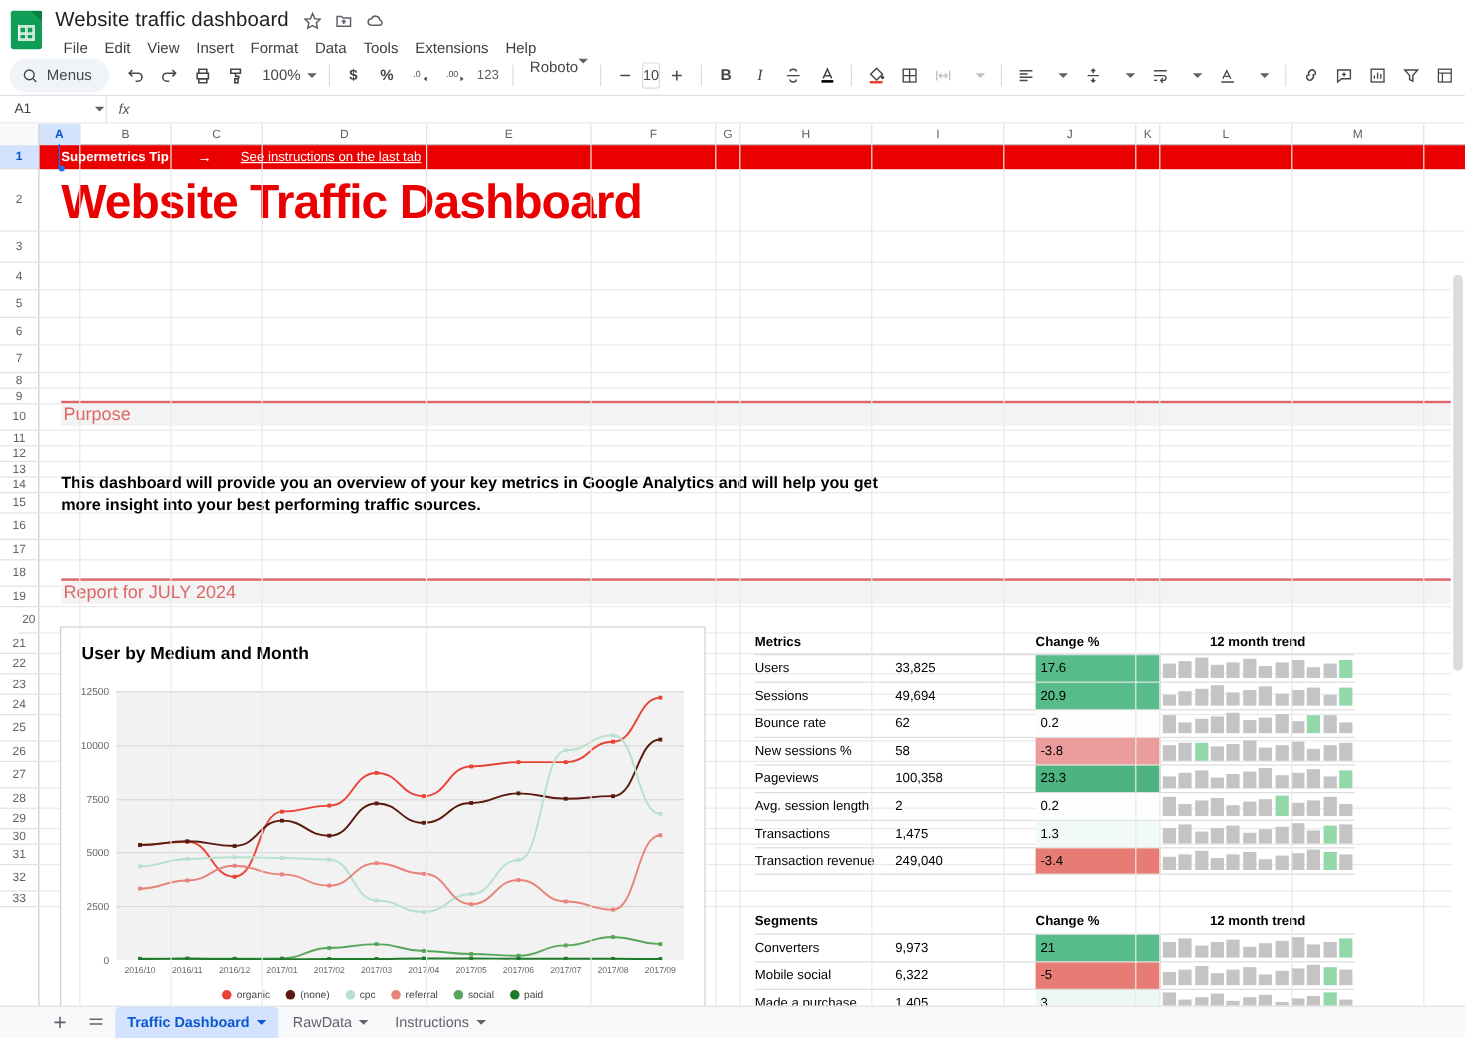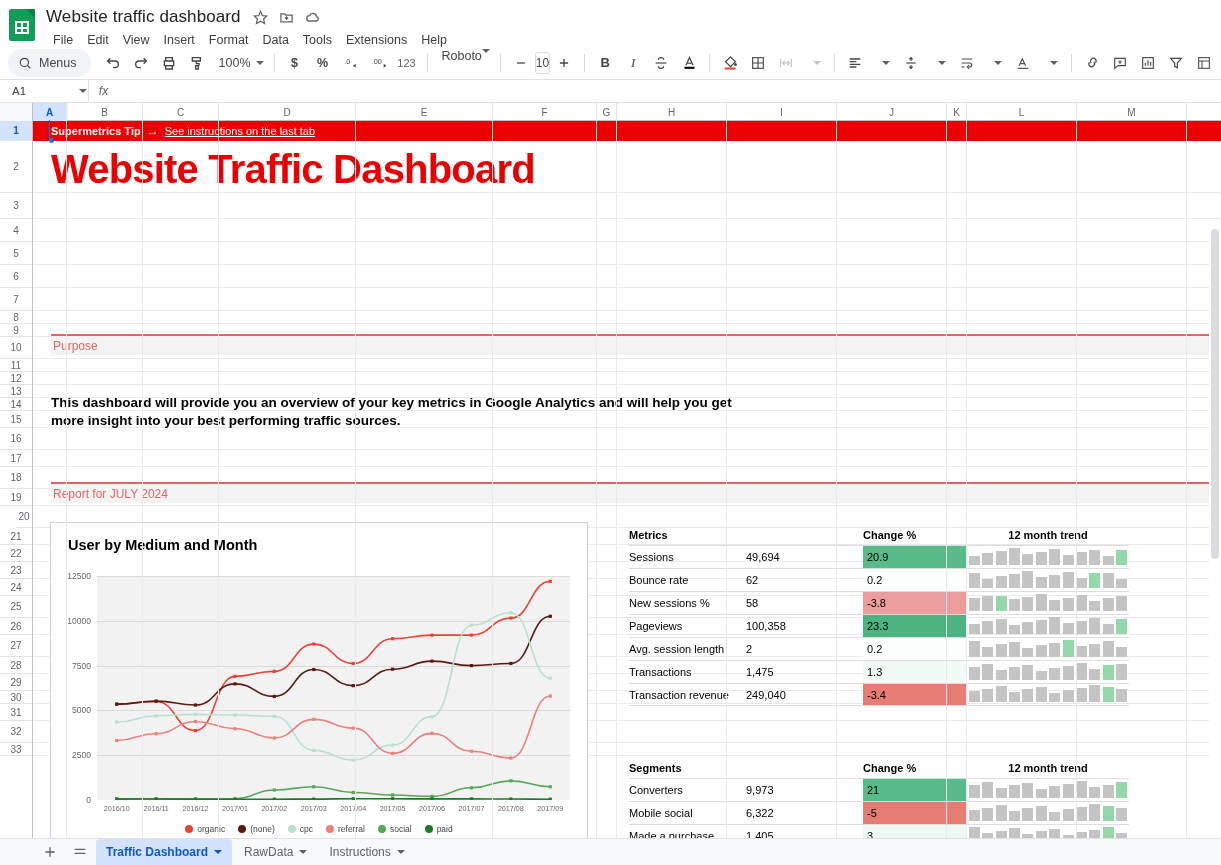--- a/index.html
+++ b/index.html
@@ -89,38 +89,38 @@
   }
   .rowcell.active { background:#d3e3fd; color:#0b57d0; font-weight:bold; }
 
   .sheetarea { flex:1; position:relative; background:#fff; }
   .vline { position:absolute; top:0; bottom:0; width:1px; background:#e9e9e9; }
   .hline { position:absolute; left:0; right:0; height:1px; background:#e9e9e9; }
 
   
   .tipbanner {
     position:absolute; left:0; top:0; height:20px; width:1188px;
-    background:#ea0000; display:flex; align-items:center; padding-left:18px; gap:6px;
+    background:#ea0000; display:flex; align-items:center; padding-left:18px; gap:24px;
   }
   .tip-label { font-size:11px; font-weight:bold; color:#fff; }
   .tip-arrow { font-size:12px; color:#fff; }
   .tip-link { font-size:11px; color:#fff; text-decoration:underline; cursor:pointer; }
   .a1-marker { position:absolute; left:16px; top:17px; width:5px; height:5px; background:#1a73e8; border-radius:50%; z-index:6;}
   .a1-border { position:absolute; left:16px; top:-1px; width:1px; height:21px; background:#1a73e8; z-index:6;}
 
   .bigtitle {
     position:absolute; left:18px; top:28px; font-size:40px; font-weight:bold;
     color:#ea0000; letter-spacing:-0.8px; line-height:1;
   }
 
   .sec-header {
     position:absolute; left:18px; background:#f3f3f3; height:21px;
     border-top:2px solid #e06666; display:flex; align-items:center; padding-left:2px;
   }
-  .sec-header span { font-size:12px; color:#e06666; }
+  .sec-header span { font-size:15px; color:#e06666; }
 
   .purpose-text {
     position:absolute; left:18px; top:273px; width:700px;
     font-size:13.5px; font-weight:bold; color:#000; line-height:18px;
   }
 
   
   .chartcard {
     position:absolute; left:17px; top:0px; width:538px; height:332px;
     background:#fff; border:1px solid #d0d0d0;
@@ -687,20 +687,39 @@
       </div>
 
       <div class="dtable" id="metrics-table" style="left:596px; top:404px;">
           <div class="dt-head">
             <div class="h1">Metrics</div>
             <div class="h2"></div>
             <div class="h3">Change %</div>
             <div class="h4">12 month trend</div>
           </div>
           <div class="dt-row">
+            <div class="c1">Users</div>
+            <div class="c2">33,825</div>
+            <div class="c3" style="background: rgb(87, 187, 138);">17.6</div>
+            <div class="c4">
+              <div class="spark" style="height: 11.7px;"></div>
+              <div class="spark" style="height: 14.4px;"></div>
+              <div class="spark" style="height: 17.1px;"></div>
+              <div class="spark" style="height: 10.8px;"></div>
+              <div class="spark" style="height: 13.5px;"></div>
+              <div class="spark" style="height: 16.2px;"></div>
+              <div class="spark" style="height: 9.9px;"></div>
+              <div class="spark" style="height: 12.6px;"></div>
+              <div class="spark" style="height: 15.3px;"></div>
+              <div class="spark" style="height: 9px;"></div>
+              <div class="spark" style="height: 11.7px;"></div>
+              <div class="spark" style="background: rgb(147, 216, 168); height: 15px;"></div>
+            </div>
+          </div>
+          <div class="dt-row">
             <div class="c1">Sessions</div>
             <div class="c2">49,694</div>
             <div class="c3" style="background: rgb(87, 187, 138);">20.9</div>
             <div class="c4">
               <div class="spark" style="height: 9px;"></div>
               <div class="spark" style="height: 11.7px;"></div>
               <div class="spark" style="height: 14.4px;"></div>
               <div class="spark" style="height: 17.1px;"></div>
               <div class="spark" style="height: 10.8px;"></div>
               <div class="spark" style="height: 13.5px;"></div>

